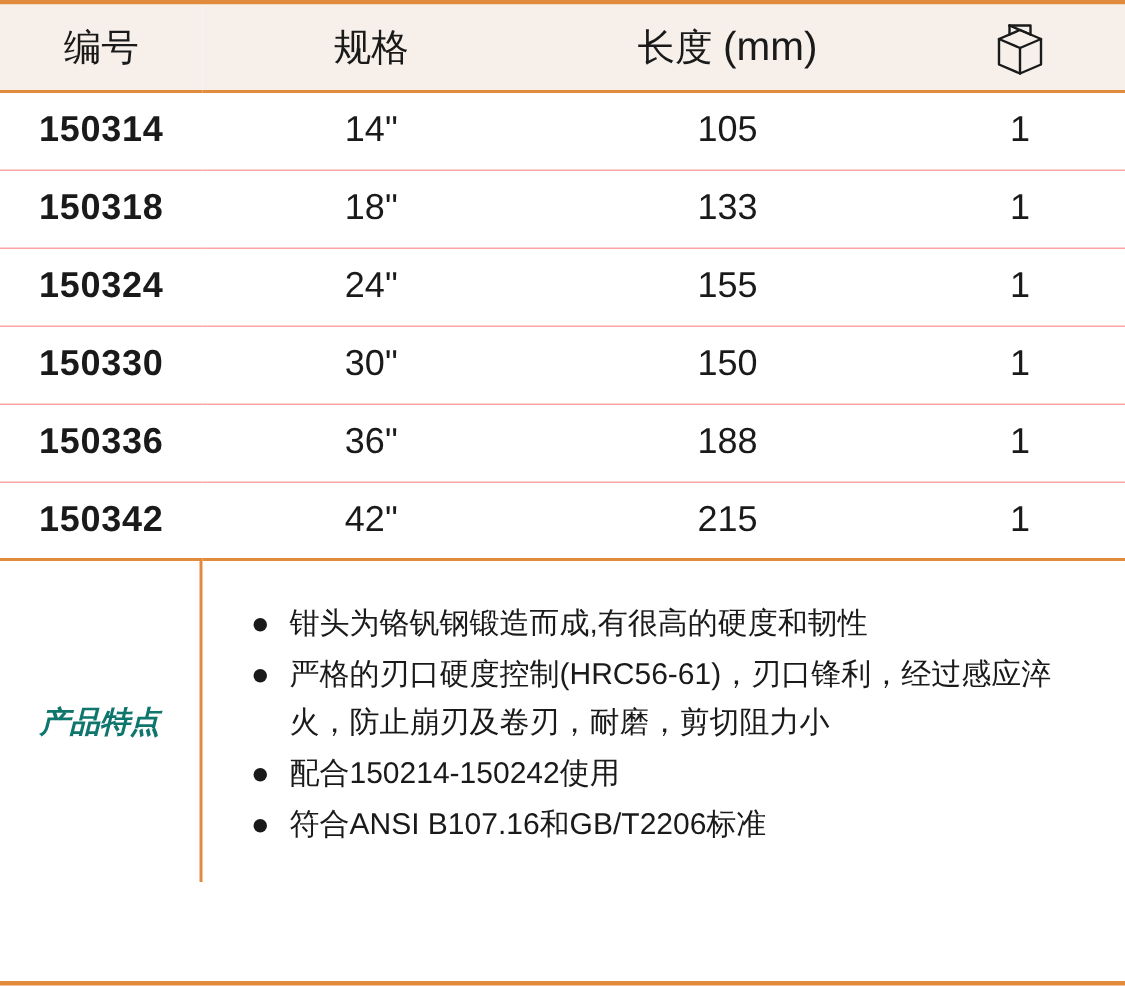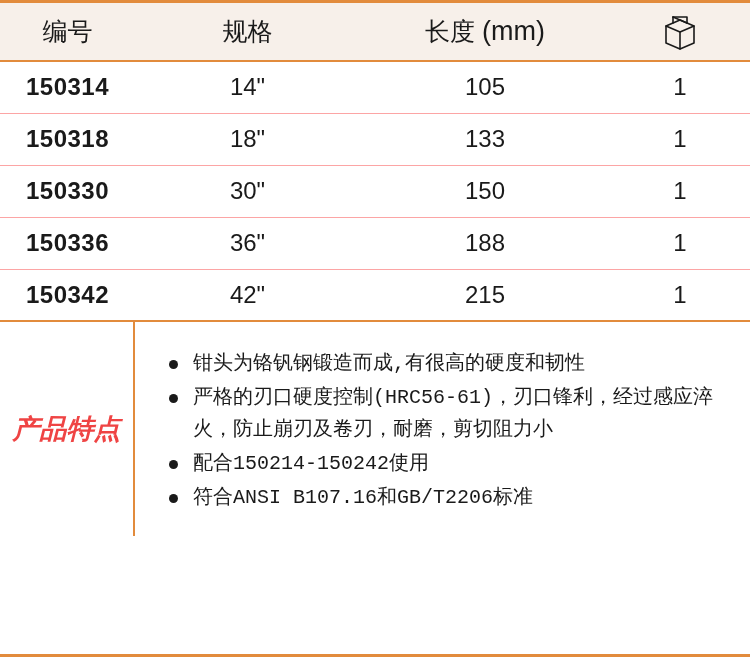--- a/index.html
+++ b/index.html
@@ -85,42 +85,41 @@
   .features-label {
     width: 135px;
     min-width: 135px;
     box-sizing: border-box;
     border-right: 2px solid #e28b3c;
     display: flex;
     align-items: center;
     justify-content: center;
     font-weight: bold;
     font-style: italic;
-    font-size: 27px;
-    color: #ef4444;
+    font-size: 20px;
+    color: #0f766e;
     text-align: right;
   }
   .features-body {
     flex: 1;
     box-sizing: border-box;
     padding: 26px 20px 20px 32px;
   }
   ul.feature-list {
     list-style: none;
     margin: 0;
     padding: 0;
   }
   ul.feature-list li {
     position: relative;
     padding-left: 26px;
     font-size: 20px;
     line-height: 32px;
     color: #1a1a1a;
     margin-bottom: 2px;
-    font-family: Liberation Mono, monospace;
   }
   ul.feature-list li .bullet {
     position: absolute;
     left: 2px;
     top: 12px;
     width: 9px;
     height: 9px;
     background: #1a1a1a;
     border-radius: 50%;
   }
@@ -168,20 +167,26 @@
         <td>105</td>
         <td>1</td>
       </tr>
       <tr>
         <td class="code">150318</td>
         <td>18"</td>
         <td>133</td>
         <td>1</td>
       </tr>
       <tr>
+        <td class="code">150324</td>
+        <td>24"</td>
+        <td>155</td>
+        <td>1</td>
+      </tr>
+      <tr>
         <td class="code">150330</td>
         <td>30"</td>
         <td>150</td>
         <td>1</td>
       </tr>
       <tr>
         <td class="code">150336</td>
         <td>36"</td>
         <td>188</td>
         <td>1</td>

